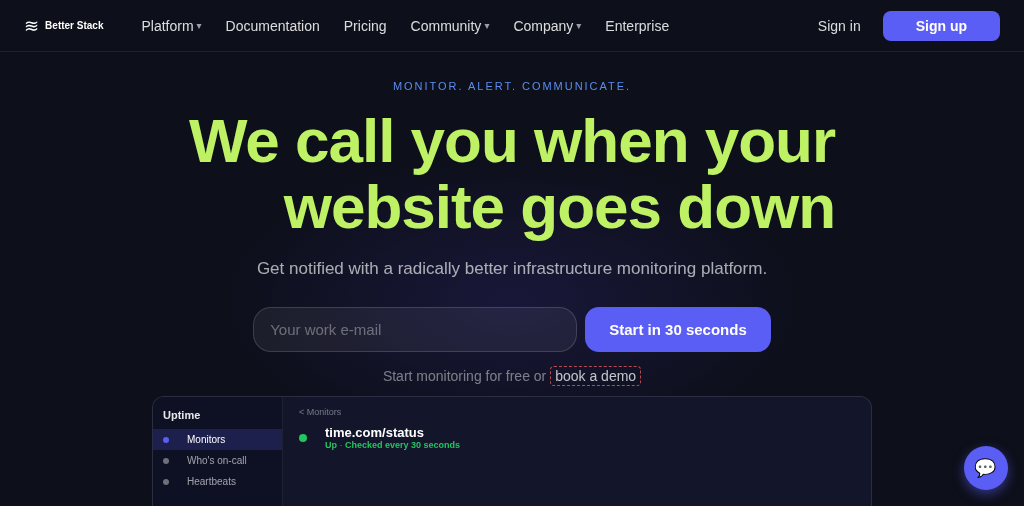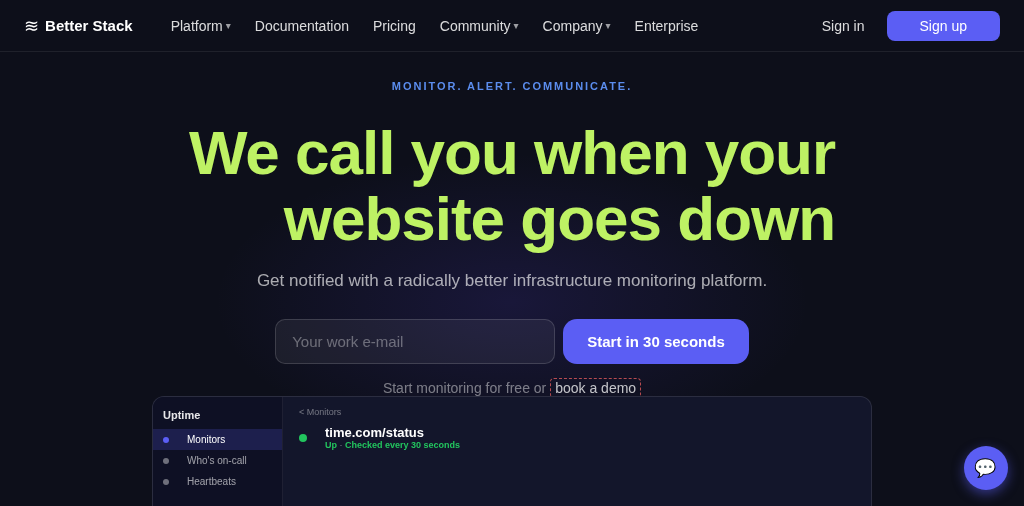--- a/index.html
+++ b/index.html
@@ -26,21 +26,21 @@
       display: flex;
       align-items: center;
       gap: 6px;
       margin-right: 28px;
     }
     .nav-logo-icon {
       color: #fff;
       font-size: 18px;
     }
     .nav-logo-text {
-      font-size: 15px;
+      font-size: 10px;
       font-weight: 600;
       color: #fff;
       white-space: nowrap;
     }
     .nav-links {
       display: flex;
       align-items: flex-start;
       gap: 4px;
       flex: 1;
     }
@@ -65,44 +65,44 @@
       gap: 10px;
     }
     .btn-signin {
       font-size: 14px;
       color: rgba(255,255,255,0.85);
       cursor: pointer;
       padding: 6px 12px;
     }
     .btn-signup {
       font-size: 14px;
-      font-weight: 400;
+      font-weight: 700;
       color: #fff;
       background: #5b5ef4;
       border: none;
       border-radius: 8px;
       padding: 7px 33px;
       cursor: pointer;
     }
 
     
     .hero {
       display: flex;
       flex-direction: column;
       align-items: center;
       padding-top: 28px;
       position: relative;
       z-index: 2;
     }
     .hero-tagline {
       font-size: 11px;
-      font-weight: 700;
+      font-weight: 400;
       letter-spacing: 0.18em;
       color: #5b8dee;
-      margin-bottom: 28px;
+      margin-bottom: 16px;
       text-transform: uppercase;
     }
     .hero-title {
       font-size: 62px;
       font-weight: 800;
       line-height: 1.07;
       text-align: right;
       color: #bef264;
       max-width: 780px;
       margin-bottom: 18px;
@@ -114,25 +114,25 @@
       text-align: center;
       margin-bottom: 28px;
       max-width: 520px;
     }
     .hero-form {
       display: flex;
       gap: 8px;
       margin-bottom: 16px;
     }
     .hero-input {
-      width: 280px;
+      width: 324px;
       padding: 13px 16px;
       background: rgba(255,255,255,0.06);
       border: 1px solid rgba(255,255,255,0.15);
-      border-radius: 10px;
+      border-radius: 18px;
       color: #fff;
       font-size: 15px;
       outline: none;
     }
     .hero-input::placeholder {
       color: rgba(255,255,255,0.35);
     }
     .btn-cta {
       padding: 13px 24px;
       background: #5b5ef4;

